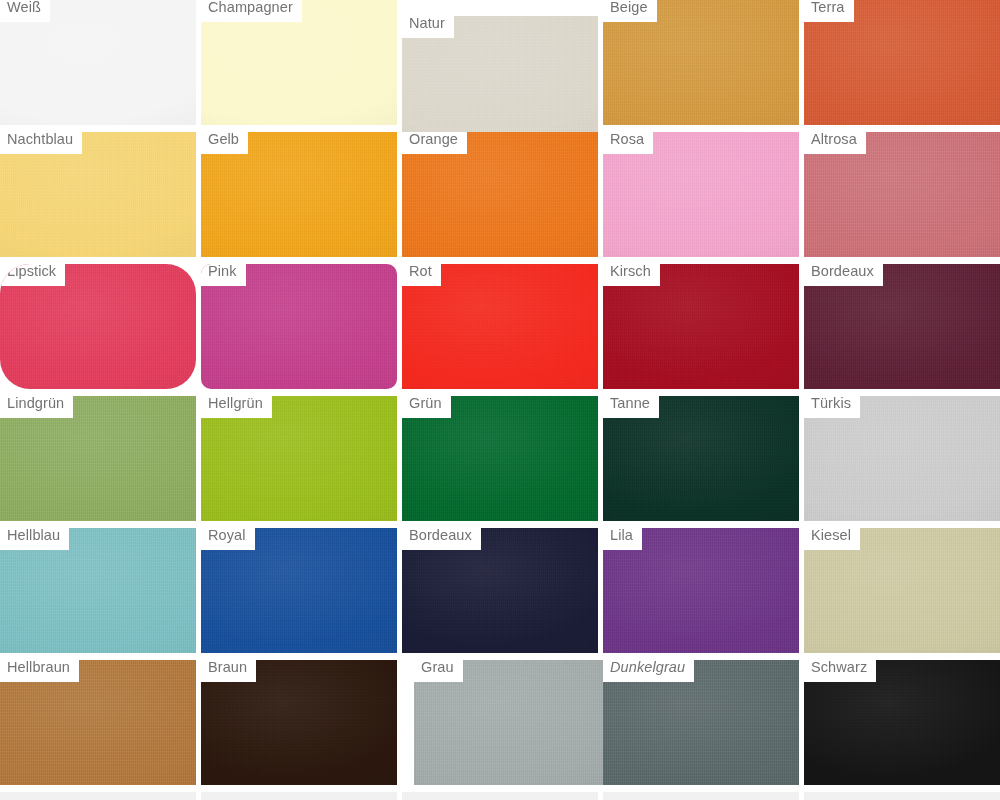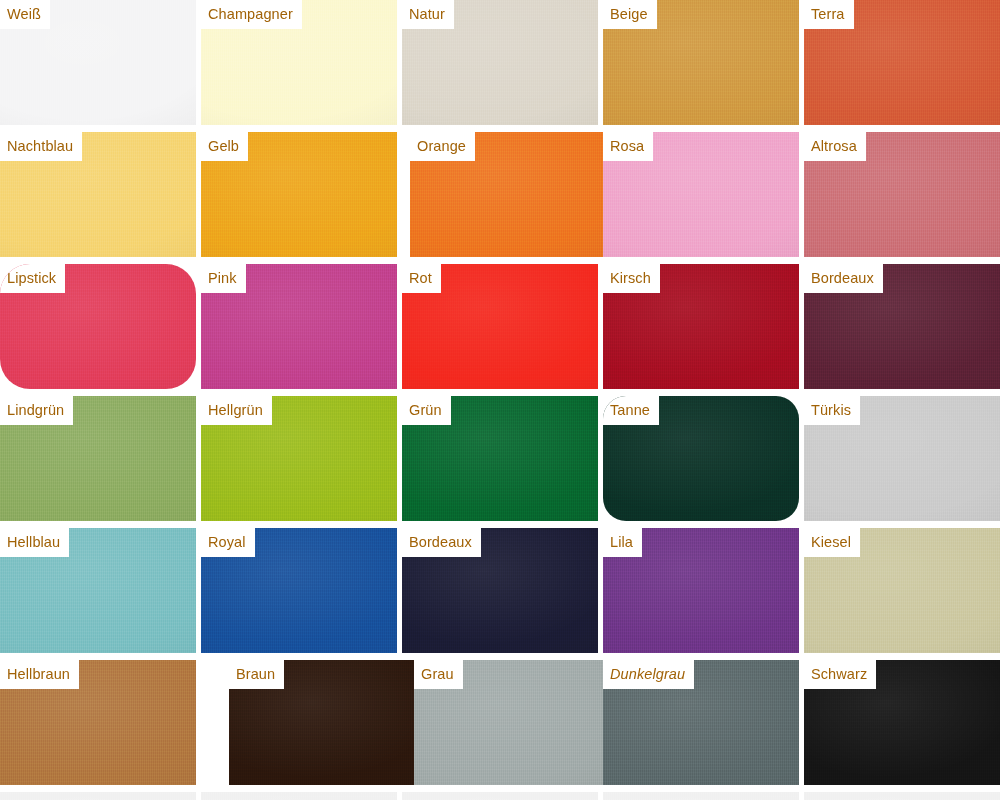--- a/index.html
+++ b/index.html
@@ -70,44 +70,44 @@
         rgba(255,255,255,0.0) 55%,
         rgba(0,0,0,0.05) 100%
       );
   }
 
   .swatch-label {
     position: absolute;
     top: 0;
     left: 0;
     background: #ffffff;
-    color: #a16207;
+    color: #737373;
     font-size: 14.5px;
     line-height: 1;
-    padding: 7px 9px 7px 7px;
+    padding: 0 9px 7px 7px;
     white-space: nowrap;
     z-index: 3;
     letter-spacing: 0.1px;
   }
 </style>
 </head>
 <body>
 
 <div id="swatch-grid">
     <div class="swatch" style="background-color: rgb(245, 245, 246);">
       <div class="sheen"></div>
       <div class="texture"></div>
       <div class="swatch-label">Weiß</div>
     </div>
     <div class="swatch" style="background-color: rgb(252, 248, 207);">
       <div class="sheen"></div>
       <div class="texture"></div>
       <div class="swatch-label">Champagner</div>
     </div>
-    <div class="swatch" style="background-color: rgb(221, 215, 203);">
+    <div class="swatch" style="background-color: rgb(221, 215, 203); margin-top: 16px;">
       <div class="sheen"></div>
       <div class="texture"></div>
       <div class="swatch-label">Natur</div>
     </div>
     <div class="swatch" style="background-color: rgb(209, 155, 66);">
       <div class="sheen"></div>
       <div class="texture"></div>
       <div class="swatch-label">Beige</div>
     </div>
     <div class="swatch" style="background-color: rgb(214, 92, 55);">
@@ -118,41 +118,41 @@
     <div class="swatch" style="background-color: rgb(246, 213, 115);">
       <div class="sheen"></div>
       <div class="texture"></div>
       <div class="swatch-label">Nachtblau</div>
     </div>
     <div class="swatch" style="background-color: rgb(238, 167, 28);">
       <div class="sheen"></div>
       <div class="texture"></div>
       <div class="swatch-label">Gelb</div>
     </div>
-    <div class="swatch" style="background-color: rgb(238, 118, 32); margin-left: 8px;">
+    <div class="swatch" style="background-color: rgb(238, 118, 32);">
       <div class="sheen"></div>
       <div class="texture"></div>
       <div class="swatch-label">Orange</div>
     </div>
     <div class="swatch" style="background-color: rgb(240, 166, 203);">
       <div class="sheen"></div>
       <div class="texture"></div>
       <div class="swatch-label">Rosa</div>
     </div>
     <div class="swatch" style="background-color: rgb(205, 113, 120);">
       <div class="sheen"></div>
       <div class="texture"></div>
       <div class="swatch-label">Altrosa</div>
     </div>
     <div class="swatch" style="background-color: rgb(227, 62, 92); border-radius: 30px;">
       <div class="sheen"></div>
       <div class="texture"></div>
       <div class="swatch-label">Lipstick</div>
     </div>
-    <div class="swatch" style="background-color: rgb(195, 65, 142);">
+    <div class="swatch" style="background-color: rgb(195, 65, 142); border-radius: 10px;">
       <div class="sheen"></div>
       <div class="texture"></div>
       <div class="swatch-label">Pink</div>
     </div>
     <div class="swatch" style="background-color: rgb(244, 41, 31);">
       <div class="sheen"></div>
       <div class="texture"></div>
       <div class="swatch-label">Rot</div>
     </div>
     <div class="swatch" style="background-color: rgb(167, 13, 33);">
@@ -173,21 +173,21 @@
     <div class="swatch" style="background-color: rgb(156, 189, 28);">
       <div class="sheen"></div>
       <div class="texture"></div>
       <div class="swatch-label">Hellgrün</div>
     </div>
     <div class="swatch" style="background-color: rgb(7, 104, 47);">
       <div class="sheen"></div>
       <div class="texture"></div>
       <div class="swatch-label">Grün</div>
     </div>
-    <div class="swatch" style="background-color: rgb(11, 50, 39); border-radius: 23px;">
+    <div class="swatch" style="background-color: rgb(11, 50, 39);">
       <div class="sheen"></div>
       <div class="texture"></div>
       <div class="swatch-label">Tanne</div>
     </div>
     <div class="swatch">
       <div class="sheen"></div>
       <div class="texture"></div>
       <div class="swatch-label">Türkis</div>
     </div>
     <div class="swatch" style="background-color: rgb(124, 192, 195);">
@@ -213,21 +213,21 @@
     <div class="swatch" style="background-color: rgb(205, 201, 162);">
       <div class="sheen"></div>
       <div class="texture"></div>
       <div class="swatch-label">Kiesel</div>
     </div>
     <div class="swatch" style="background-color: rgb(178, 120, 64);">
       <div class="sheen"></div>
       <div class="texture"></div>
       <div class="swatch-label">Hellbraun</div>
     </div>
-    <div class="swatch" style="background-color: rgb(44, 23, 12); margin-left: 28px;">
+    <div class="swatch" style="background-color: rgb(44, 23, 12);">
       <div class="sheen"></div>
       <div class="texture"></div>
       <div class="swatch-label">Braun</div>
     </div>
     <div class="swatch" style="background-color: rgb(163, 172, 171); margin-left: 12px;">
       <div class="sheen"></div>
       <div class="texture"></div>
       <div class="swatch-label">Grau</div>
     </div>
     <div class="swatch" style="background-color: rgb(92, 106, 108); font-style: italic;">

